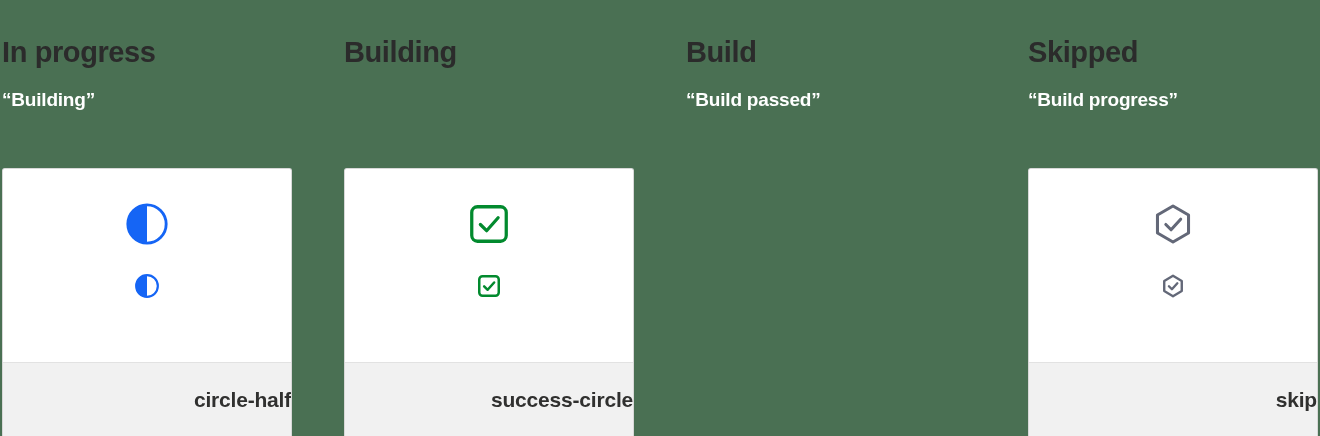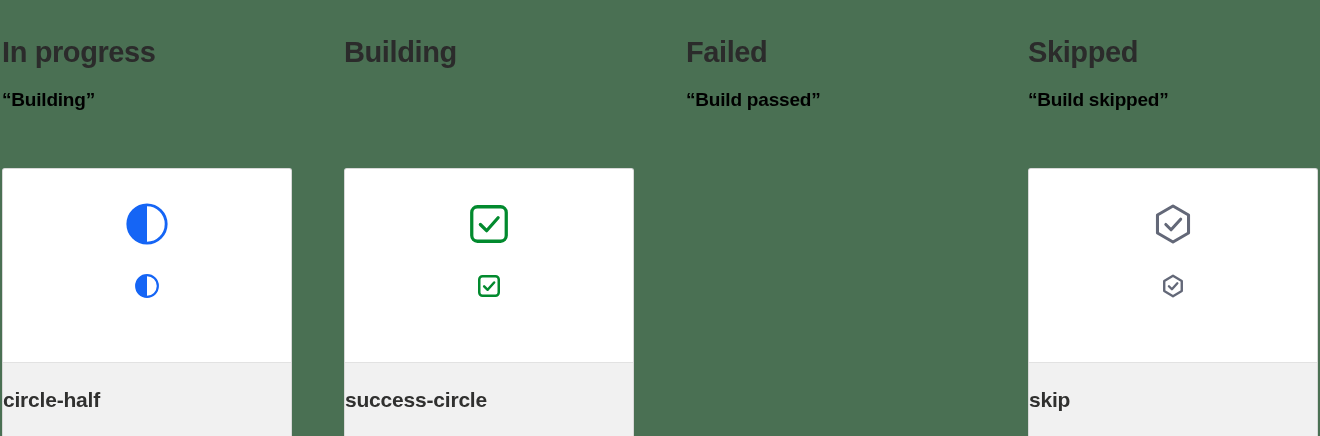--- a/index.html
+++ b/index.html
@@ -43,21 +43,21 @@
     white-space: nowrap;
   }
 
   .subheading {
     position: absolute;
     top: 90px;
     left: 0;
     font-size: 19px;
     font-weight: 700;
     letter-spacing: -0.2px;
-    color: #000000;
+    color: #ffffff;
     line-height: 1;
     white-space: nowrap;
     text-align: center;
   }
 
   
   .card {
     position: absolute;
     top: 168px;
     left: 0;
@@ -96,21 +96,21 @@
     display: block;
     margin-top: 26px;
   }
 
   .card-footer {
     height: 74px;
     background: #f1f1f1;
     border-top: 1px solid #e2e2e2;
     display: flex;
     align-items: center;
-    justify-content: flex-start;
+    justify-content: flex-end;
     box-sizing: border-box;
   }
 
   .card-footer-label {
     font-size: 21px;
     font-weight: 700;
     letter-spacing: -0.2px;
     color: #30302f;
     white-space: nowrap;
   }
@@ -169,28 +169,28 @@
         </span>
 
       </div>
       <div class="card-footer">
         <span class="card-footer-label">success-circle</span>
       </div>
     </div>
   </div>
 
   <div class="column">
-    <div class="heading">Failed</div>
+    <div class="heading">Build</div>
     <div class="subheading">“Build passed”</div>
 
   </div>
 
   <div class="column">
     <div class="heading">Skipped</div>
-    <div class="subheading">“Build skipped”</div>
+    <div class="subheading">“Build progress”</div>
 
     <div class="card">
       <div class="card-body">
 
         <span class="icon-large">
           <svg viewBox="0 0 48 48" width="46" height="46" aria-hidden="true">
             <path d="M24 5.2 L40.2 14.6 L40.2 33.4 L24 42.8 L7.8 33.4 L7.8 14.6 Z" fill="none" stroke="#636878" stroke-width="3.2" stroke-linejoin="round"></path>
             <path d="M16.5 24.5 L22 30 L32 19" fill="none" stroke="#636878" stroke-width="3.2" stroke-linecap="round" stroke-linejoin="round"></path>
           </svg>
         </span>

